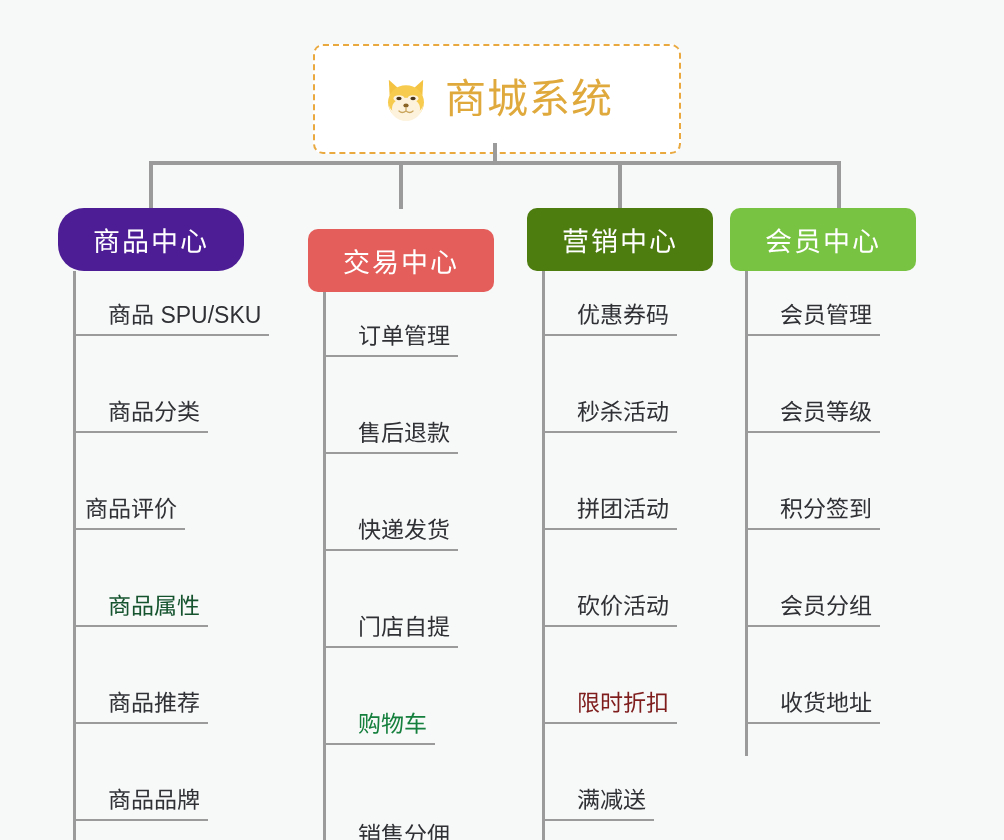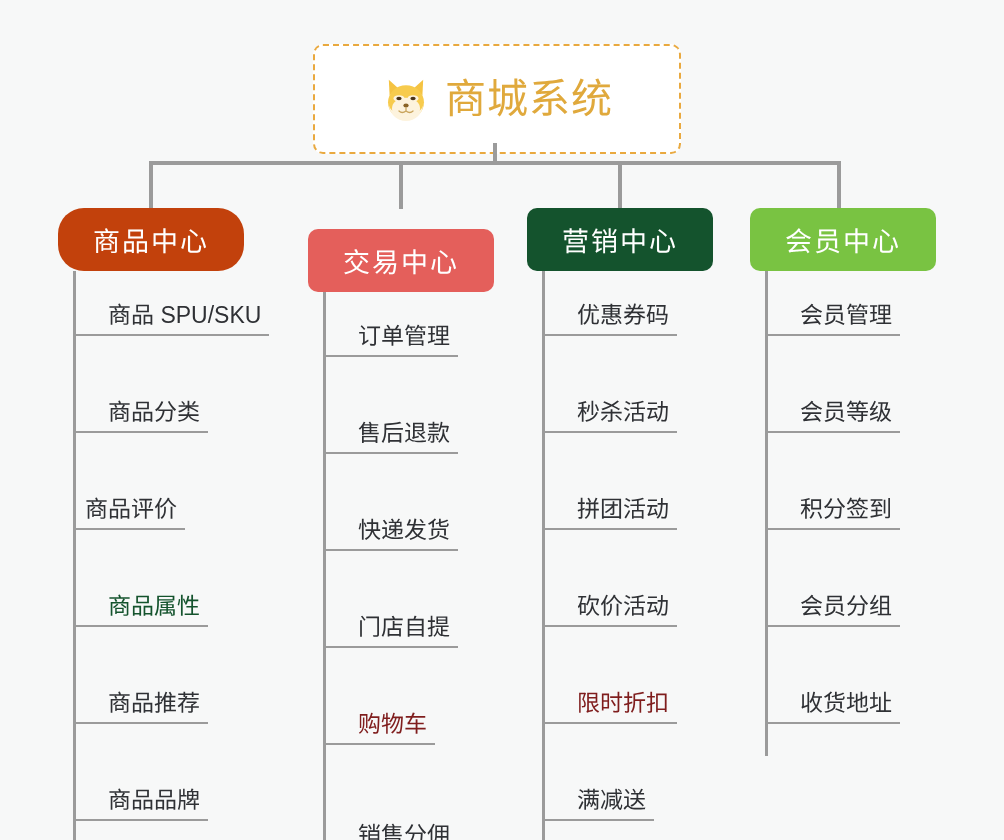--- a/index.html
+++ b/index.html
@@ -150,21 +150,21 @@
   <div class="conn conn-v-root" style="background: rgb(155, 155, 155);"></div>
   <div class="conn conn-h-main" style="background: rgb(155, 155, 155);"></div>
   <div class="conn conn-v-col" style="left: 149px; background: rgb(155, 155, 155);"></div>
   <div class="conn conn-v-col" style="left: 399px; background: rgb(155, 155, 155);"></div>
   <div class="conn conn-v-col" style="left: 618px; background: rgb(155, 155, 155);"></div>
   <div class="conn conn-v-col" style="left: 837px; background: rgb(155, 155, 155);"></div>
 
   <div class="columns">
 
     <div class="column" style="left:58px">
-      <div class="col-header" style="background: #c2410c; border-radius: 26px;">
+      <div class="col-header" style="background: #4c1d95; border-radius: 26px;">
         <span>商品中心</span>
       </div>
       <div class="leaf-list" style="border-left-color: rgb(155, 155, 155);">
         <div class="leaf-item">
             <span class="leaf-label" style="border-bottom-color: rgb(155, 155, 155); color: rgb(47, 49, 53);">商品 SPU/SKU</span>
           </div>
         <div class="leaf-item">
             <span class="leaf-label" style="border-bottom-color: rgb(155, 155, 155); color: rgb(47, 49, 53);">商品分类</span>
           </div>
         <div class="leaf-item">
@@ -193,30 +193,30 @@
         <div class="leaf-item">
             <span class="leaf-label" style="border-bottom-color: rgb(155, 155, 155); color: rgb(47, 49, 53);">售后退款</span>
           </div>
         <div class="leaf-item">
             <span class="leaf-label" style="border-bottom-color: rgb(155, 155, 155); color: rgb(47, 49, 53);">快递发货</span>
           </div>
         <div class="leaf-item">
             <span class="leaf-label" style="border-bottom-color: rgb(155, 155, 155); color: rgb(47, 49, 53);">门店自提</span>
           </div>
         <div class="leaf-item">
-            <span class="leaf-label" style="border-bottom-color: rgb(155, 155, 155); color: #7f1d1d;">购物车</span>
+            <span class="leaf-label" style="border-bottom-color: rgb(155, 155, 155); color: #15803d;">购物车</span>
           </div>
         <div class="leaf-item">
             <span class="leaf-label" style="border-bottom-color: rgb(155, 155, 155); color: rgb(47, 49, 53); margin-top: 28px;">销售分佣</span>
           </div>
       </div>
     </div>
 
     <div class="column" style="left:527px">
-      <div class="col-header" style="background: #14532d;">
+      <div class="col-header" style="background: #4d7c0f;">
         <span>营销中心</span>
       </div>
       <div class="leaf-list" style="border-left-color: rgb(155, 155, 155);">
         <div class="leaf-item">
             <span class="leaf-label" style="border-bottom-color: rgb(155, 155, 155); color: rgb(47, 49, 53);">优惠券码</span>
           </div>
         <div class="leaf-item">
             <span class="leaf-label" style="border-bottom-color: rgb(155, 155, 155); color: rgb(47, 49, 53);">秒杀活动</span>
           </div>
         <div class="leaf-item">
@@ -227,21 +227,21 @@
           </div>
         <div class="leaf-item">
             <span class="leaf-label" style="border-bottom-color: rgb(155, 155, 155); color: #7f1d1d;">限时折扣</span>
           </div>
         <div class="leaf-item">
             <span class="leaf-label" style="border-bottom-color: rgb(155, 155, 155); color: rgb(47, 49, 53);">满减送</span>
           </div>
       </div>
     </div>
 
-    <div class="column" style="left:750px">
+    <div class="column" style="left:730px">
       <div class="col-header" style="background: rgb(121, 195, 66);">
         <span>会员中心</span>
       </div>
       <div class="leaf-list" style="border-left-color: rgb(155, 155, 155);">
         <div class="leaf-item">
             <span class="leaf-label" style="border-bottom-color: rgb(155, 155, 155); color: rgb(47, 49, 53);">会员管理</span>
           </div>
         <div class="leaf-item">
             <span class="leaf-label" style="border-bottom-color: rgb(155, 155, 155); color: rgb(47, 49, 53);">会员等级</span>
           </div>

